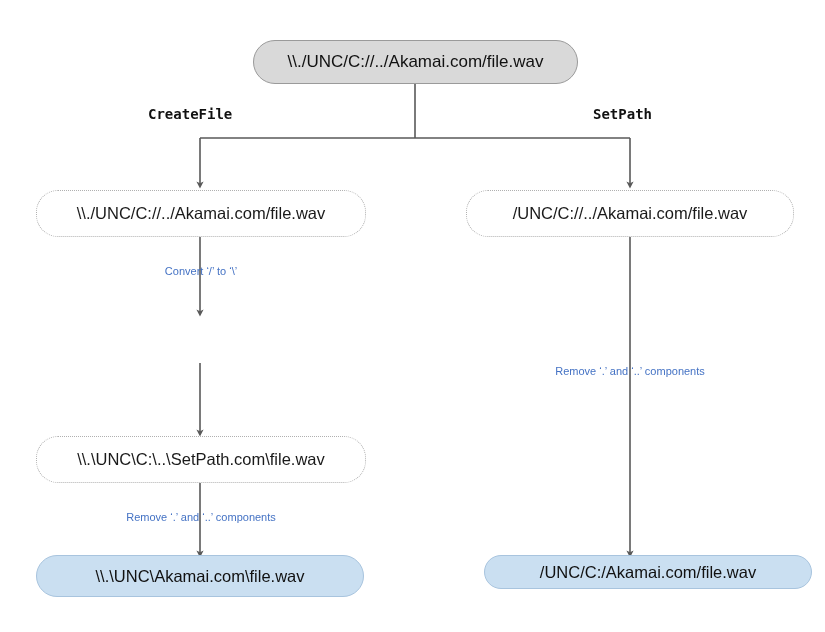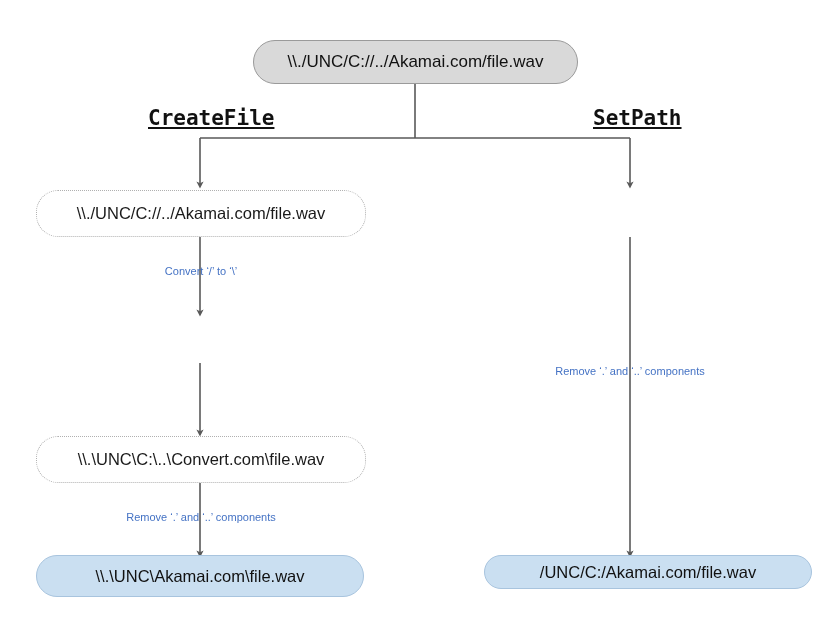--- a/index.html
+++ b/index.html
@@ -57,24 +57,23 @@
   .node-final {
     background: #cadff1;
     border: 1px solid #a8c4de;
     font-size: 16.5px;
     color: #111111;
   }
 
   .api-label {
     position: absolute;
     font-family: "DejaVu Sans Mono", "Liberation Mono", monospace;
-    font-size: 21px;
+    font-size: 14px;
     font-weight: bold;
     color: #111111;
-    text-decoration: underline;
     white-space: nowrap;
   }
 
   .op-label {
     position: absolute;
     font-size: 11px;
     color: #4472c4;
     white-space: nowrap;
     text-align: center;
   }
@@ -117,29 +116,32 @@
 
   <div class="node node-step" style="left:36px; top:190px; width:330px; height:47px;">
     <span>\\./UNC/C://../Akamai.com/file.wav</span>
   </div>
 
   <div class="op-label" style="left:60px; top:265px; width:282px;">Convert ‘/’ to ‘\’</div>
 
 
 
   <div class="node node-step" style="left:36px; top:436px; width:330px; height:47px;">
-    <span>\\.\UNC\C:\..\Convert.com\file.wav</span>
+    <span>\\.\UNC\C:\..\SetPath.com\file.wav</span>
   </div>
 
   <div class="op-label" style="left:38px; top:511px; width:326px;">Remove ‘.’ and ‘..’ components</div>
 
   <div class="node node-final" style="left:36px; top:555px; width:328px; height:42px;">
     <span>\\.\UNC\Akamai.com\file.wav</span>
   </div>
 
+  <div class="node node-step" style="left:466px; top:190px; width:328px; height:47px;">
+    <span>/UNC/C://../Akamai.com/file.wav</span>
+  </div>
 
   <div class="op-label" style="left:467px; top:365px; width:326px;">Remove ‘.’ and ‘..’ components</div>
 
   <div class="node node-final" style="left:484px; top:555px; width:328px; height:34px;">
     <span>/UNC/C:/Akamai.com/file.wav</span>
   </div>
 
 </div>
 
 </body></html>

